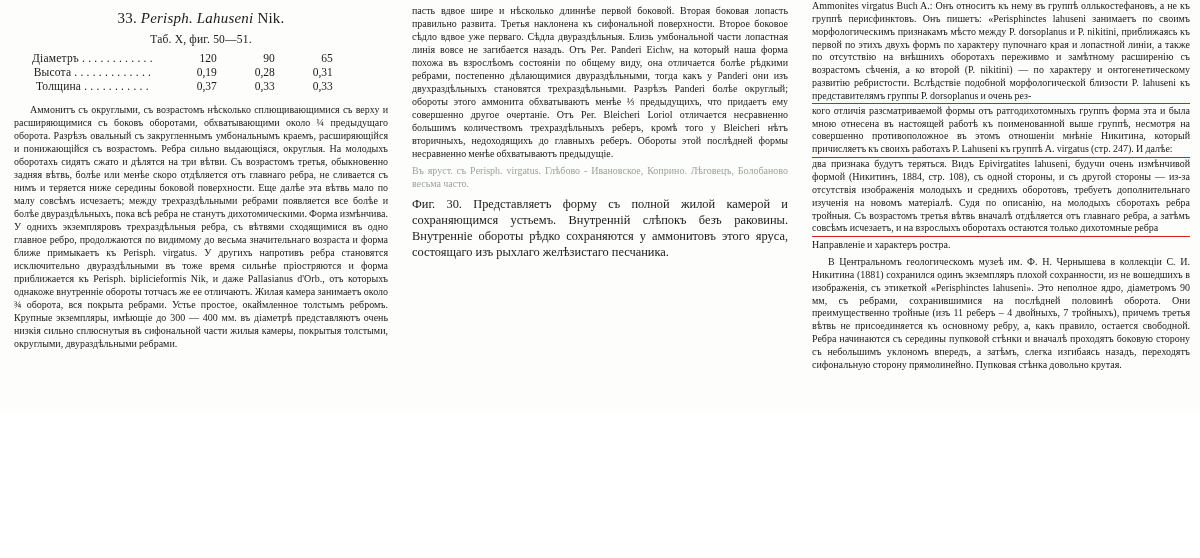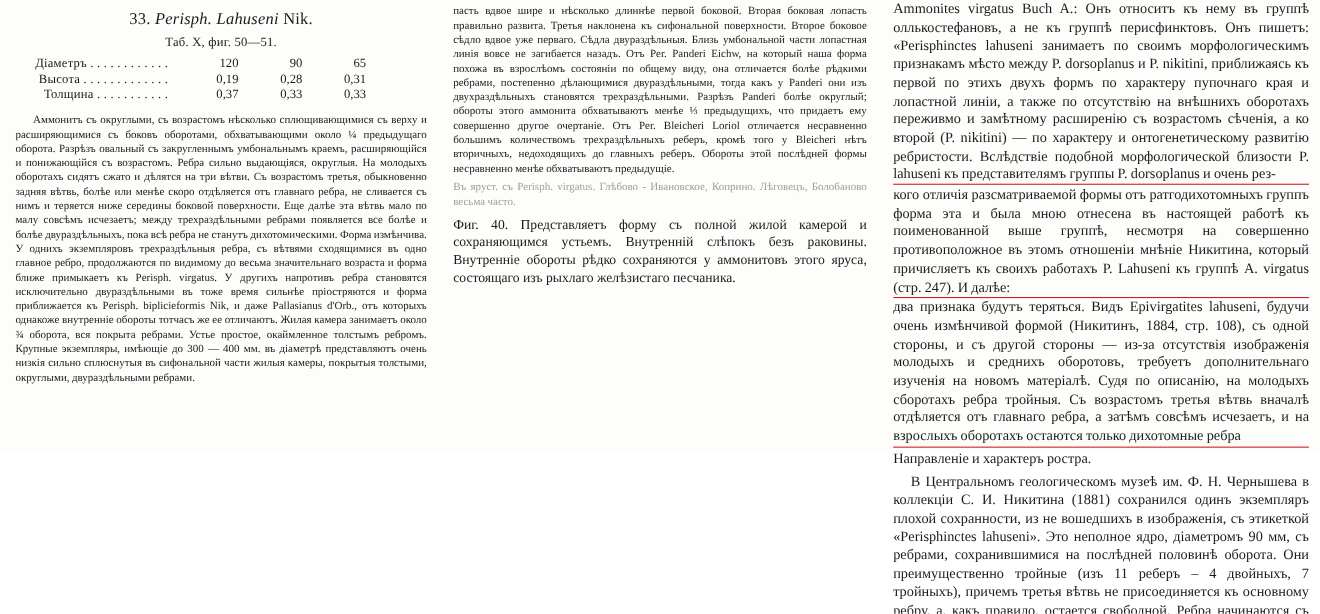--- a/index.html
+++ b/index.html
@@ -62,21 +62,21 @@
   table.measure {
     border-collapse: collapse;
     margin: 0 auto 10px 18px;
     font-size: 11.5px;
   }
   table.measure td {
     padding: 1px 0;
     white-space: nowrap;
   }
   table.measure td.lbl {
-    text-align: right;
+    text-align: center;
     padding-right: 6px;
     letter-spacing: 0.2px;
   }
   table.measure td.num {
     text-align: right;
     width: 44px;
     padding-left: 14px;
   }
 
   p.body {
@@ -92,21 +92,21 @@
   p.cap {
     font-size: 12.4px;
     line-height: 1.30;
     text-align: justify;
     margin: 6px 0 0 0;
     text-indent: 0;
   }
   .faint { color: #9aa39a; }
 
   
-  .col-3 p.body { font-size: 13px; line-height: 1.285; }
+  .col-3 p.body { font-size: 10px; line-height: 1.285; }
   .hl-red {
     border-top: 1.6px solid #d02020;
     border-bottom: 1.6px solid #d02020;
     display: block;
     padding: 1px 0 1px 0;
     margin: 2px 0 2px 0;
   }
   .rule-red {
     height: 0;
     border-top: 1.6px solid #d02020;
@@ -154,21 +154,21 @@
     </table>
 
     <p class="body">Аммонитъ съ округлыми, съ возрастомъ нѣсколько сплющивающимися съ верху и расширяющимися съ боковъ оборотами, обхватывающими около ¼ предыдущаго оборота. Разрѣзъ овальный съ закругленнымъ умбональнымъ краемъ, расширяющійся и понижающійся съ возрастомъ. Ребра сильно выдающіяся, округлыя. На молодыхъ оборотахъ сидятъ сжато и дѣлятся на три вѣтви. Съ возрастомъ третья, обыкновенно задняя вѣтвь, болѣе или менѣе скоро отдѣляется отъ главнаго ребра, не сливается съ нимъ и теряется ниже середины боковой поверхности. Еще далѣе эта вѣтвь мало по малу совсѣмъ исчезаетъ; между трехраздѣльными ребрами появляется все болѣе и болѣе двураздѣльныхъ, пока всѣ ребра не станутъ дихотомическими. Форма измѣнчива. У однихъ экземпляровъ трехраздѣльныя ребра, съ вѣтвями сходящимися въ одно главное ребро, продолжаются по видимому до весьма значительнаго возраста и форма ближе примыкаетъ къ Perisph. virgatus. У другихъ напротивъ ребра становятся исключительно двураздѣльными въ тоже время сильнѣе пріостряются и форма приближается къ Perisph. biplicieformis Nik, и даже Pallasianus d'Orb., отъ которыхъ однакоже внутренніе обороты тотчасъ же ее отличаютъ. Жилая камера занимаетъ около ¾ оборота, вся покрыта ребрами. Устье простое, окаймленное толстымъ ребромъ. Крупные экземпляры, имѣющіе до 300 — 400 мм. въ діаметрѣ представляютъ очень низкія сильно сплюснутыя въ сифональной части жилыя камеры, покрытыя толстыми, округлыми, двураздѣльными ребрами.</p>
   </div>
 
   <div class="col col-2">
     <p class="body noind">пасть вдвое шире и нѣсколько длиннѣе первой боковой. Вторая боковая лопасть правильно развита. Третья наклонена къ сифональной поверхности. Второе боковое сѣдло вдвое уже перваго. Сѣдла двураздѣльныя. Близь умбональной части лопастная линія вовсе не загибается назадъ. Отъ Per. Panderi Eichw, на который наша форма похожа въ взрослѣомъ состояніи по общему виду, она отличается болѣе рѣдкими ребрами, постепенно дѣлающимися двураздѣльными, тогда какъ у Panderi они изъ двухраздѣльныхъ становятся трехраздѣльными. Разрѣзъ Panderi болѣе округлый; обороты этого аммонита обхватываютъ менѣе ⅓ предыдущихъ, что придаетъ ему совершенно другое очертаніе. Отъ Per. Bleicheri Loriol отличается несравненно большимъ количествомъ трехраздѣльныхъ реберъ, кромѣ того у Bleicheri нѣтъ вторичныхъ, недоходящихъ до главныхъ реберъ. Обороты этой послѣдней формы несравненно менѣе обхватываютъ предыдущіе.</p>
 
     <p class="body noind faint" style="margin-top:4px">Въ яруст. съ Perisph. virgatus. Глѣбово - Ивановское, Коприно. Лѣговецъ, Болобаново весьма часто.</p>
 
-    <p class="cap">Фиг. 40. Представляетъ форму съ полной жилой камерой и сохраняющимся устьемъ. Внутренній слѣпокъ безъ раковины. Внутренніе обороты рѣдко сохраняются у аммонитовъ этого яруса, состоящаго изъ рыхлаго желѣзистаго песчаника.</p>
+    <p class="cap">Фиг. 30. Представляетъ форму съ полной жилой камерой и сохраняющимся устьемъ. Внутренній слѣпокъ безъ раковины. Внутренніе обороты рѣдко сохраняются у аммонитовъ этого яруса, состоящаго изъ рыхлаго желѣзистаго песчаника.</p>
   </div>
 
   <div class="col col-3">
     <p class="body noind blk-top">Ammonites virgatus Buch A.: Онъ относитъ къ нему въ группѣ оллькостефановъ, а не къ группѣ перисфинктовъ. Онъ пишетъ: «Perisphinctes lahuseni занимаетъ по своимъ морфологическимъ признакамъ мѣсто между P. dorsoplanus и P. nikitini, приближаясь къ первой по этихъ двухъ формъ по характеру пупочнаго края и лопастной линіи, а также по отсутствію на внѣшнихъ оборотахъ переживмо и замѣтному расширенію съ возрастомъ сѣченія, а ко второй (P. nikitini) — по характеру и онтогенетическому развитію ребристости. Вслѣдствіе подобной морфологической близости P. lahuseni къ представителямъ группы P. dorsoplanus и очень рез-</p>
 
     <p class="body noind hl-red">кого отличія разсматриваемой формы отъ ратгодихотомныхъ группъ форма эта и была мною отнесена въ настоящей работѣ къ поименованной выше группѣ, несмотря на совершенно противоположное въ этомъ отношеніи мнѣніе Никитина, который причисляетъ къ своихъ работахъ P. Lahuseni къ группѣ A. virgatus (стр. 247). И далѣе:</p>
 
     <p class="body noind">два признака будутъ теряться. Видъ Epivirgatites lahuseni, будучи очень измѣнчивой формой (Никитинъ, 1884, стр. 108), съ одной стороны, и съ другой стороны — из-за отсутствія изображенія молодыхъ и среднихъ оборотовъ, требуетъ дополнительнаго изученія на новомъ матеріалѣ. Судя по описанію, на молодыхъ сборотахъ ребра тройныя. Съ возрастомъ третья вѣтвь вначалѣ отдѣляется отъ главнаго ребра, а затѣмъ совсѣмъ исчезаетъ, и на взрослыхъ оборотахъ остаются только дихотомные ребра</p>
     <div class="rule-red"></div>
 

